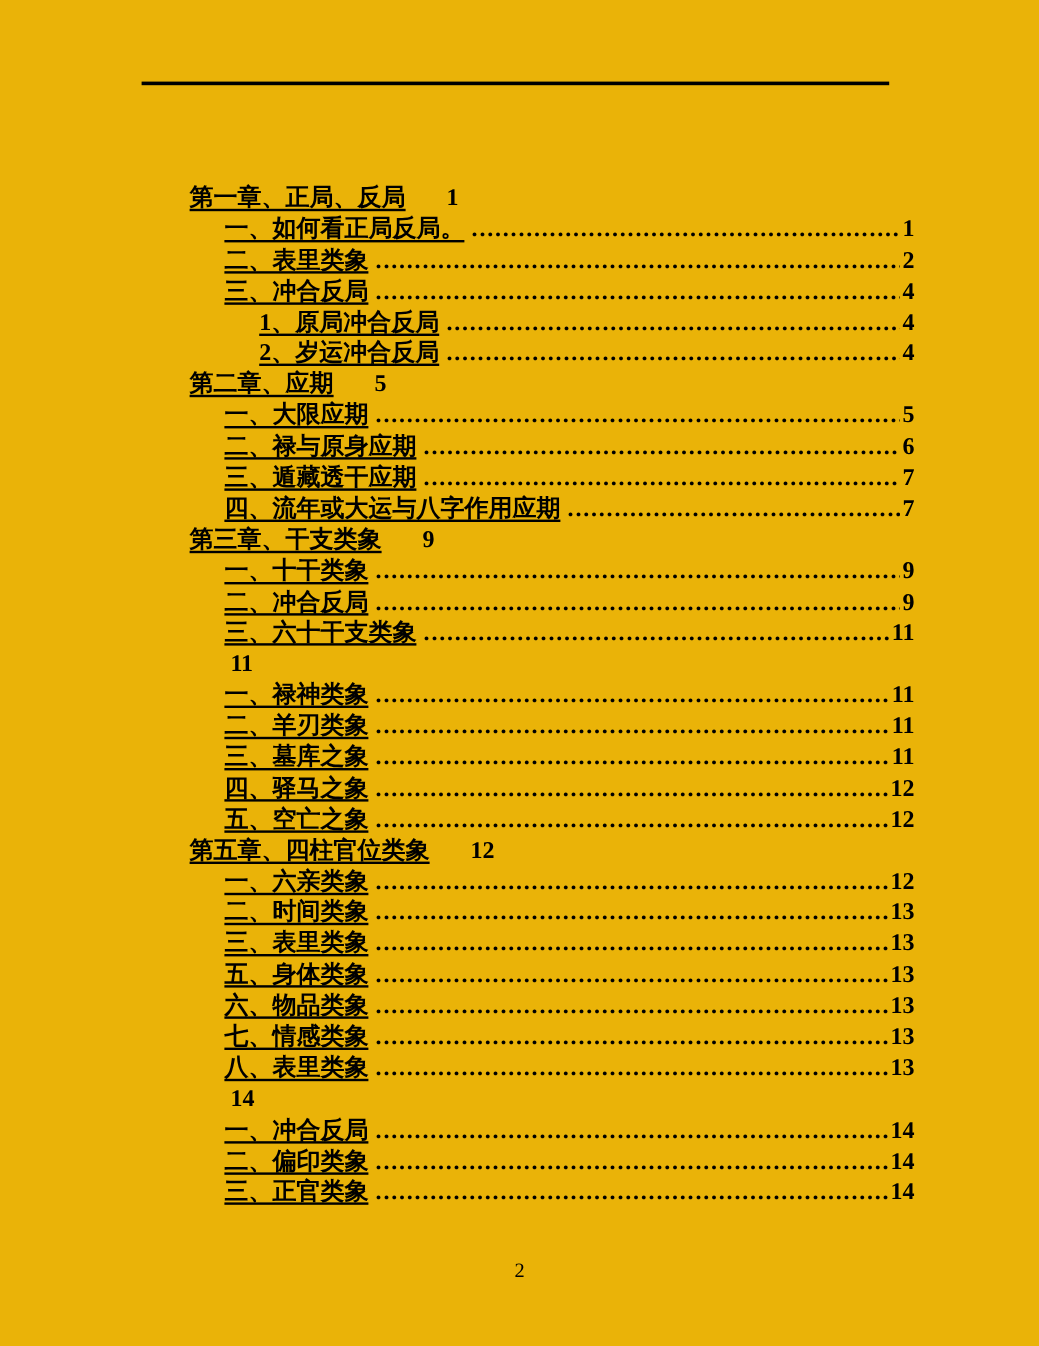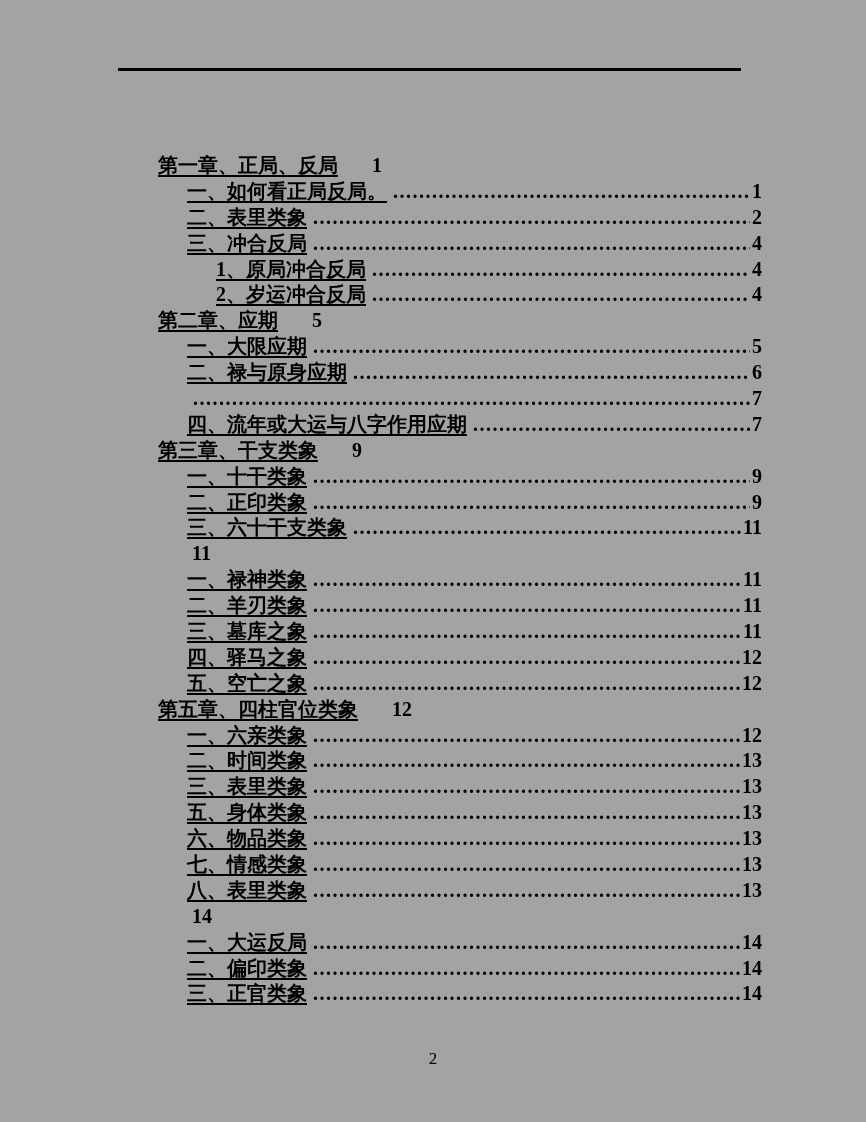--- a/index.html
+++ b/index.html
@@ -4,21 +4,21 @@
 <style>
   html, body { margin: 0; padding: 0; }
   body {
     width: 866px; height: 1122px;
     background: #ffffff;
     position: relative;
     font-family: "Liberation Serif", serif;
     color: #000000;
     overflow: hidden;
   }
-  .page { position: absolute; inset: 0; background: #a3a3a3; }
+  .page { position: absolute; inset: 0; background: #eab308; }
 
   .header-rule {
     position: absolute;
     left: 118px; top: 68px;
     width: 623px; height: 3px;
     background: #000000;
   }
 
   .toc {
     position: absolute;
@@ -108,39 +108,40 @@
         <span class="t">一、大限应期</span>
         <span class="dots"></span>
         <span class="pg">5</span>
       </div>
       <div class="toc-row lvl1">
         <span class="t">二、禄与原身应期</span>
         <span class="dots"></span>
         <span class="pg">6</span>
       </div>
       <div class="toc-row lvl1">
+        <span class="t">三、遁藏透干应期</span>
         <span class="dots"></span>
         <span class="pg">7</span>
       </div>
       <div class="toc-row lvl1">
         <span class="t">四、流年或大运与八字作用应期</span>
         <span class="dots"></span>
         <span class="pg">7</span>
       </div>
       <div class="toc-row lvl0 chapter">
         <span class="t">第三章、干支类象</span>
         <span class="pg">9</span>
       </div>
       <div class="toc-row lvl1">
         <span class="t">一、十干类象</span>
         <span class="dots"></span>
         <span class="pg">9</span>
       </div>
       <div class="toc-row lvl1">
-        <span class="t">二、正印类象</span>
+        <span class="t">二、冲合反局</span>
         <span class="dots"></span>
         <span class="pg">9</span>
       </div>
       <div class="toc-row lvl1">
         <span class="t">三、六十干支类象</span>
         <span class="dots"></span>
         <span class="pg">11</span>
       </div>
       <div class="toc-row lvl0 chapter">
         <span class="pg">11</span>
@@ -206,21 +207,21 @@
       </div>
       <div class="toc-row lvl1">
         <span class="t">八、表里类象</span>
         <span class="dots"></span>
         <span class="pg">13</span>
       </div>
       <div class="toc-row lvl0 chapter">
         <span class="pg">14</span>
       </div>
       <div class="toc-row lvl1">
-        <span class="t">一、大运反局</span>
+        <span class="t">一、冲合反局</span>
         <span class="dots"></span>
         <span class="pg">14</span>
       </div>
       <div class="toc-row lvl1">
         <span class="t">二、偏印类象</span>
         <span class="dots"></span>
         <span class="pg">14</span>
       </div>
       <div class="toc-row lvl1">
         <span class="t">三、正官类象</span>

